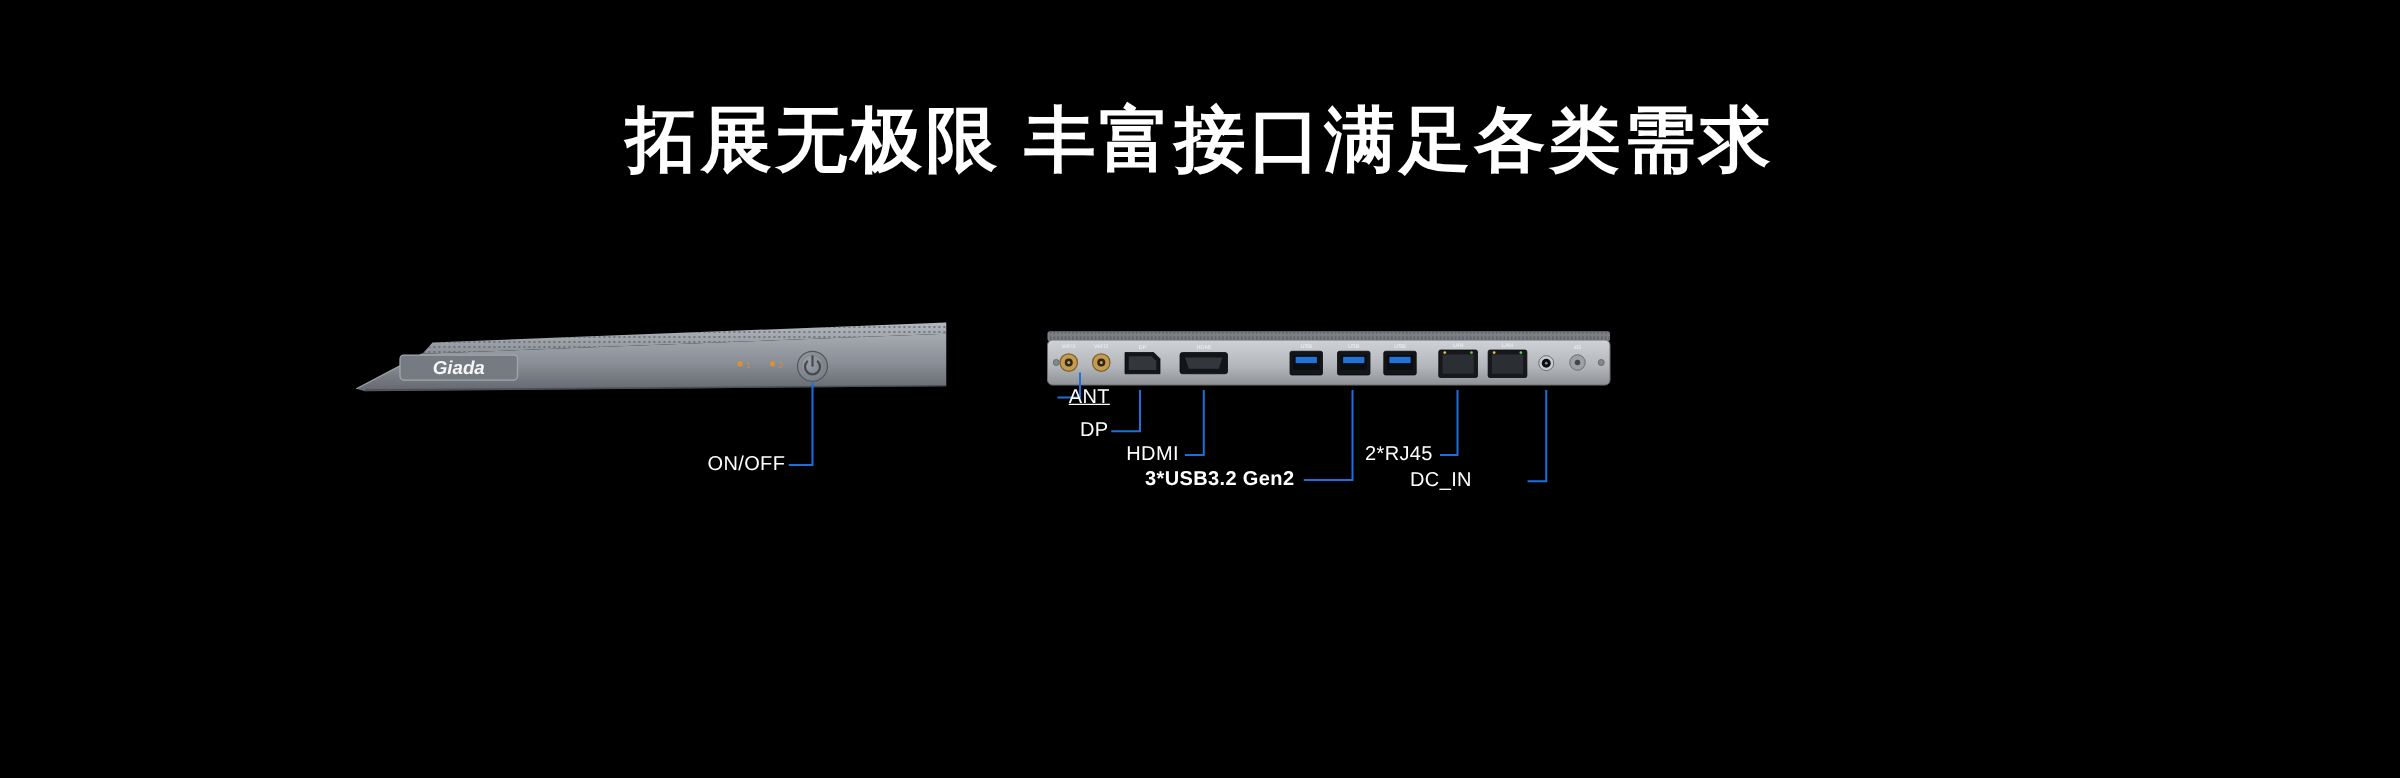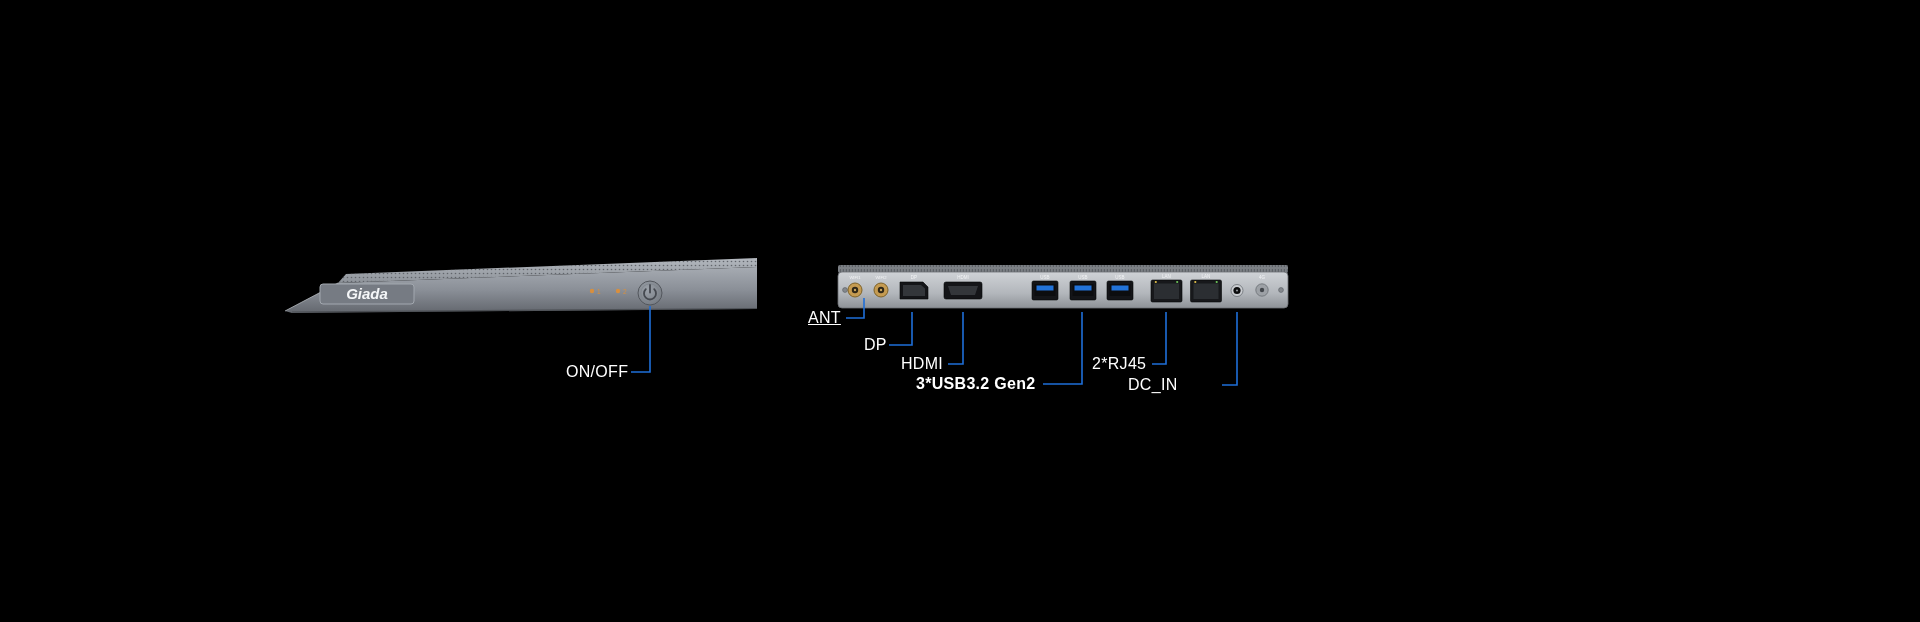--- a/index.html
+++ b/index.html
@@ -22,33 +22,34 @@
   .device-rear{left:833px;top:262px;width:460px;height:52px;}
   .leaders{position:absolute;left:0;top:0;width:1920px;height:622px;pointer-events:none;}
   .leaders polyline{fill:none;stroke:var(--accent,#1E6FD9);stroke-width:1.6px;}
   .callout{
     position:absolute;
     color:#ffffff;font-size:16px;line-height:16px;letter-spacing:0.3px;
     white-space:nowrap;
     font-family:"Liberation Sans",sans-serif;
   }
   .c-onoff{left:566px;top:364px;}
-  .c-ant{left:808px;top:310px;text-decoration:underline;}
+  .c-ant{left:855px;top:310px;text-decoration:underline;}
   .c-dp{left:864px;top:337px;}
   .c-hdmi{left:901px;top:356px;}
   .c-usb{left:916px;top:376px;font-weight:bold;}
   .c-rj45{left:1092px;top:356px;}
   .c-dcin{left:1128px;top:377px;}
   svg text{font-family:"Liberation Sans",sans-serif;}
 </style>
 </head>
 <body style="background: rgb(0, 0, 0);">
 
 <div class="stage">
 
+  <h1 class="title">拓展无极限 丰富接口满足各类需求</h1>
 
   <div class="device device-front">
     <svg viewBox="0 0 480 70" width="480" height="70">
       <defs>
         <linearGradient id="fFace" x1="0" x2="0" y1="0" y2="1">
           <stop offset="0" stop-color="#a6abb2"></stop>
           <stop offset="0.5" stop-color="#8a8f97"></stop>
           <stop offset="1" stop-color="#63676e"></stop>
         </linearGradient>
         <linearGradient id="fTop" x1="0" x2="0" y1="0" y2="1">

